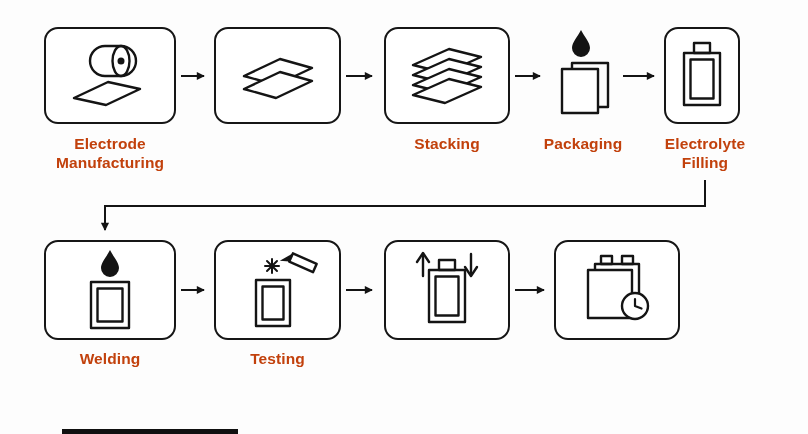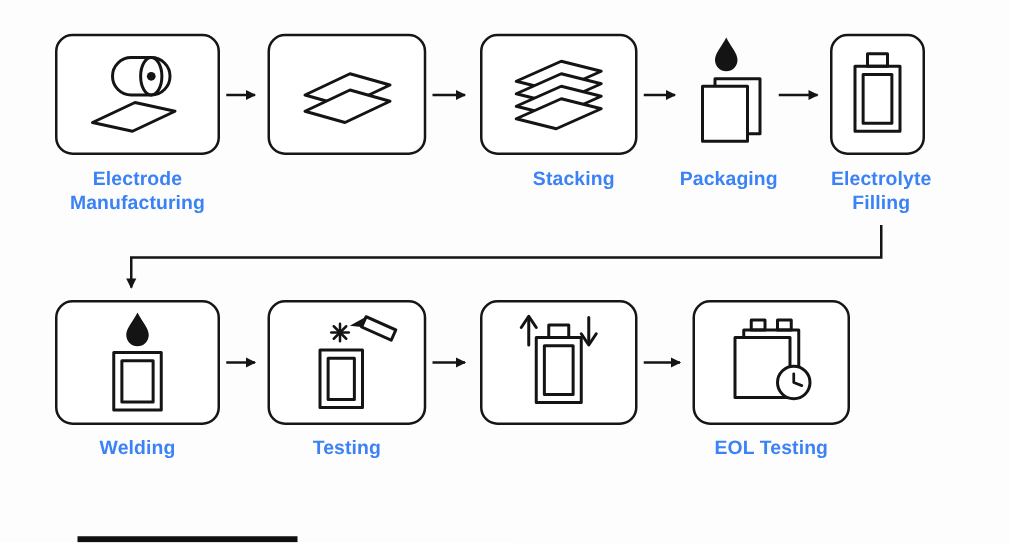--- a/index.html
+++ b/index.html
@@ -29,21 +29,21 @@
     display: flex;
     align-items: center;
     justify-content: center;
   }
   .node-label {
     position: absolute;
     text-align: center;
     font-size: 15.5px;
     font-weight: 600;
     line-height: 1.24;
-    color: #3b82f6;
+    color: #c2410c;
     letter-spacing: 0.1px;
   }
   .overlay {
     position: absolute;
     left: 0; top: 0;
     pointer-events: none;
   }
   .bottom-bar {
     position: absolute;
     left: 62px;
@@ -159,27 +159,26 @@
         <rect x="45" y="4" width="11" height="8"></rect>
         <rect x="18" y="12" width="44" height="48"></rect>
         <rect x="11" y="18" width="44" height="48" fill="#ffffff"></rect>
         <circle cx="58" cy="54" r="13" fill="#ffffff"></circle>
         <path d="M58 47 L58 54 L64.5 56.5" stroke-width="2.2"></path>
       </g>
     </svg>
   </div>
 
   <div class="node-label" style="left:34px; top:134px; width:152px;">Electrode Manufacturing</div>
-  <div class="node-label" style="left:396px; top:134px; width:126px;">Stacking</div>
+  <div class="node-label" style="left:384px; top:134px; width:126px;">Stacking</div>
   <div class="node-label" style="left:533px; top:134px; width:100px;">Packaging</div>
   <div class="node-label" style="left:650px; top:134px; width:110px;">Electrolyte Filling</div>
 
   <div class="node-label" style="left:44px; top:349px; width:132px;text-align:center;">Welding</div>
   <div class="node-label" style="left:214px; top:349px; width:127px;">Testing</div>
-  <div class="node-label" style="left:554px; top:349px; width:126px;">EOL Testing</div>
 
   <svg class="overlay" width="808" height="434" viewBox="0 0 808 434">
     <defs>
       <marker id="arrow" viewBox="0 0 10 10" refX="8.5" refY="5" markerWidth="9" markerHeight="9" orient="auto-start-reverse" markerUnits="userSpaceOnUse">
         <path d="M0.5 0.5 L9.5 5 L0.5 9.5 Z" fill="#141414"></path>
       </marker>
     </defs>
     <g stroke="#141414" stroke-width="2" fill="none">
       <line x1="181" y1="76" x2="204" y2="76" marker-end="url(#arrow)"></line>
       <line x1="346" y1="76" x2="372" y2="76" marker-end="url(#arrow)"></line>

